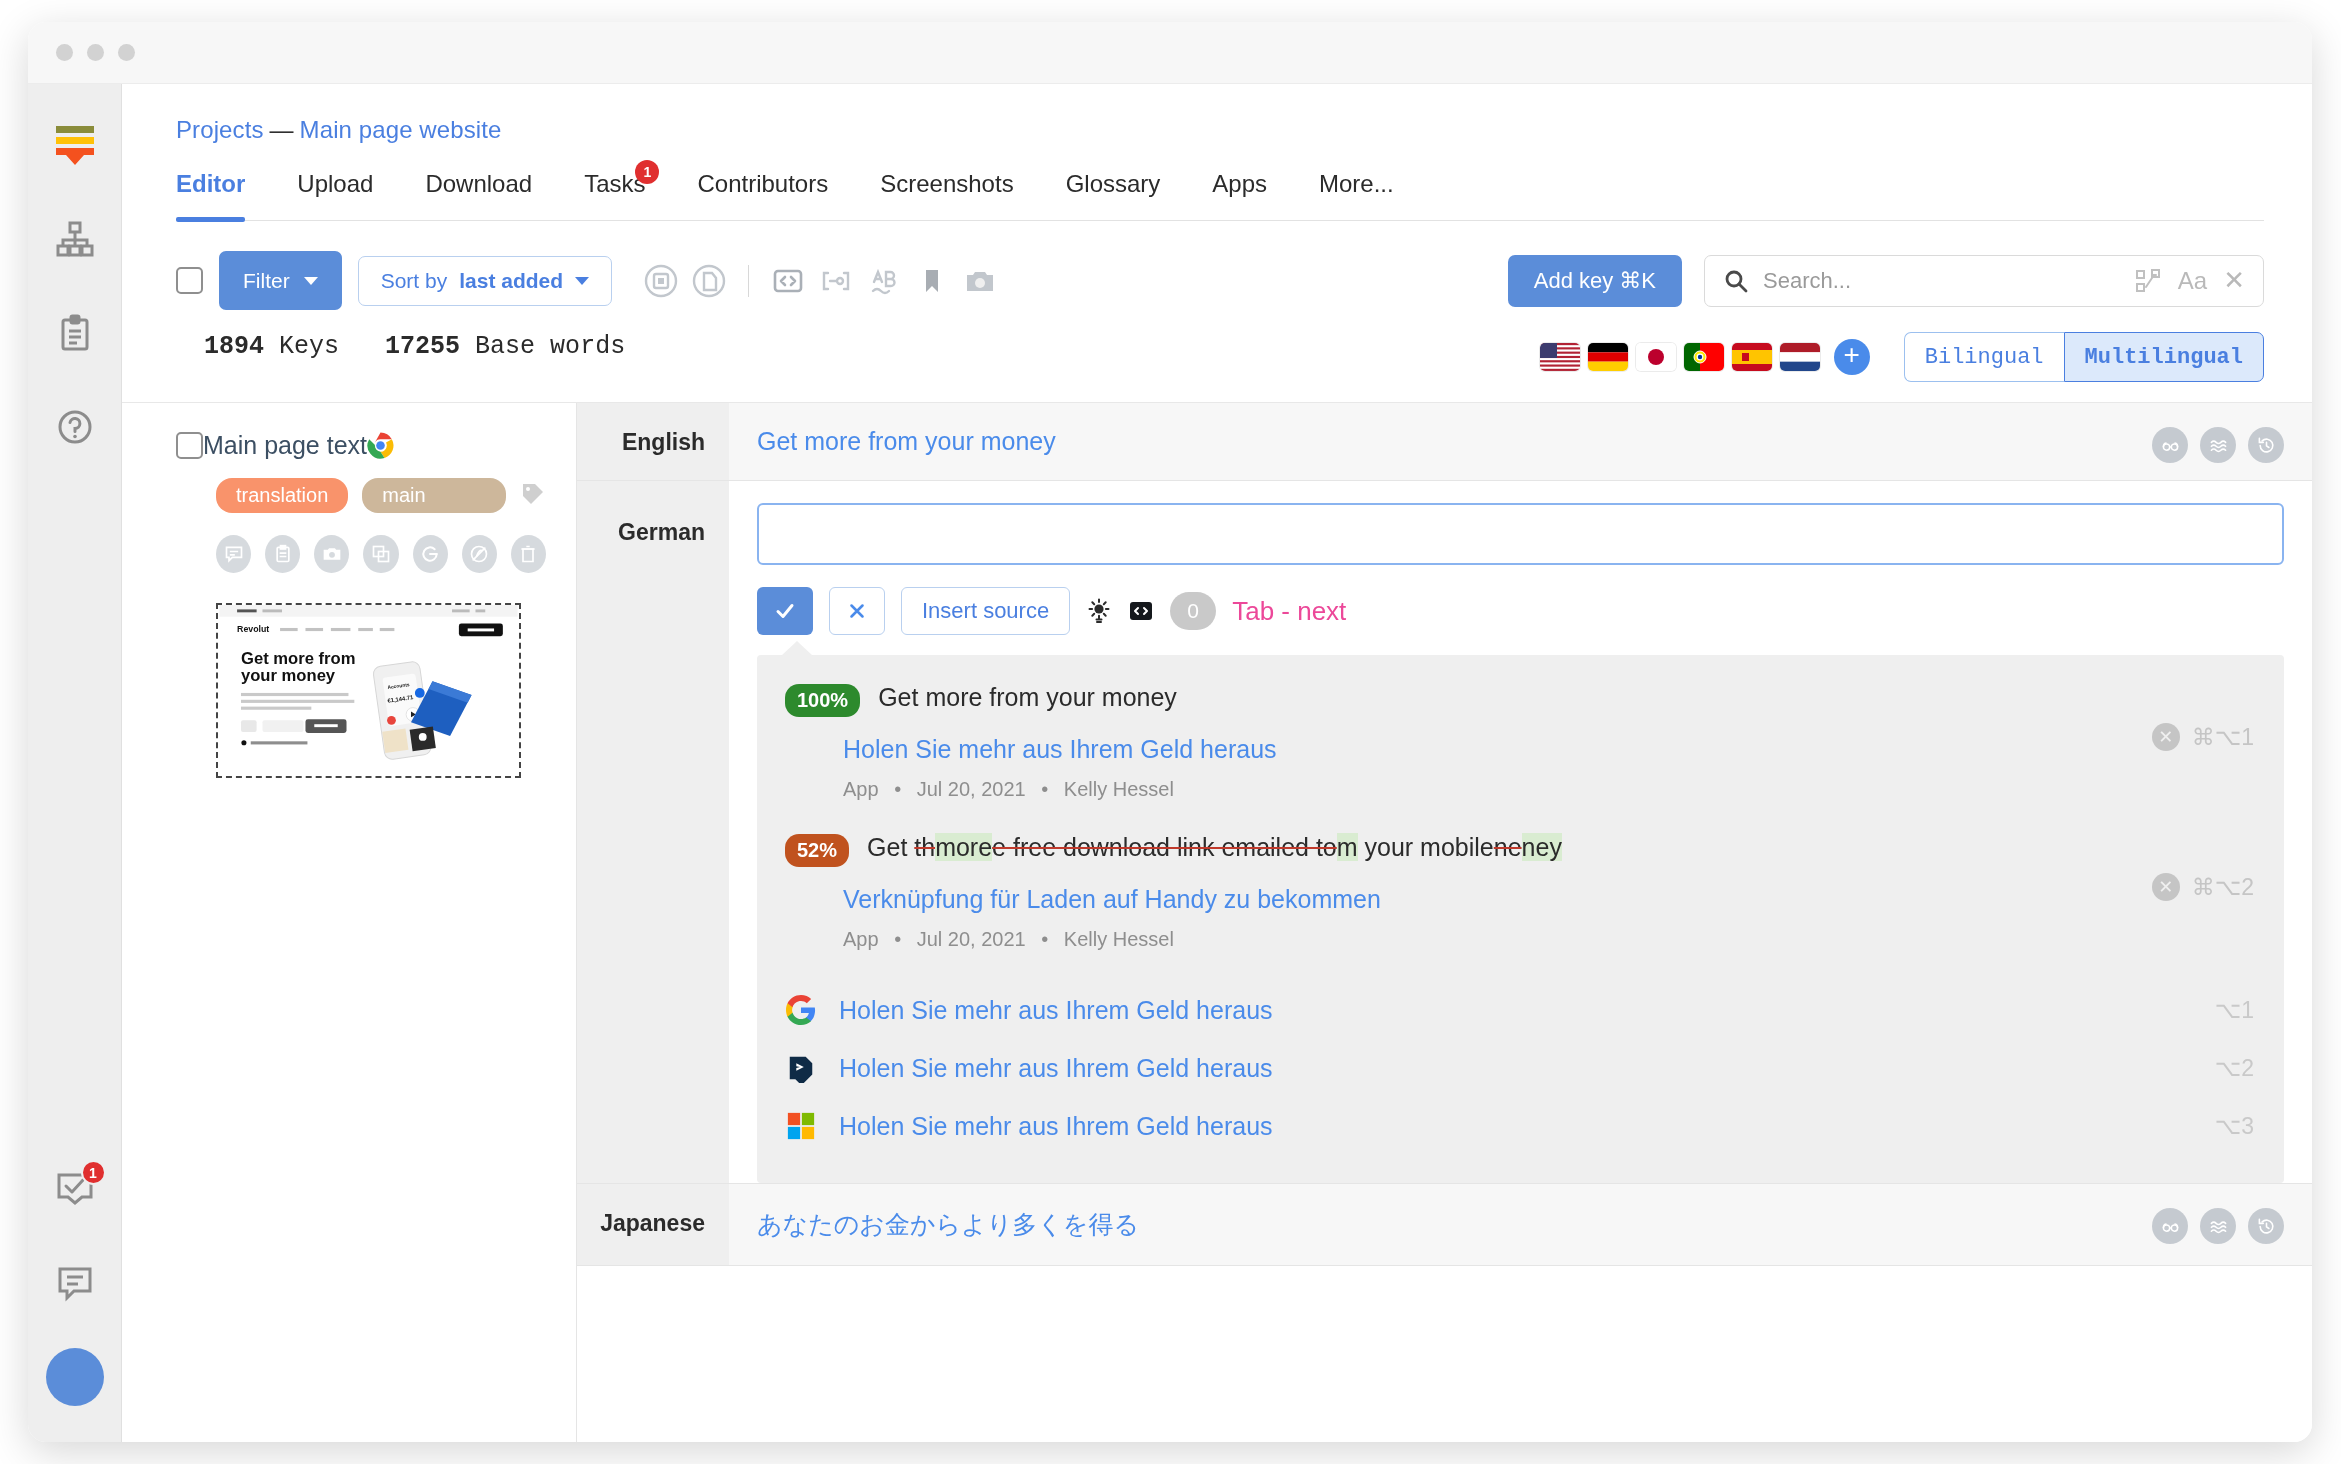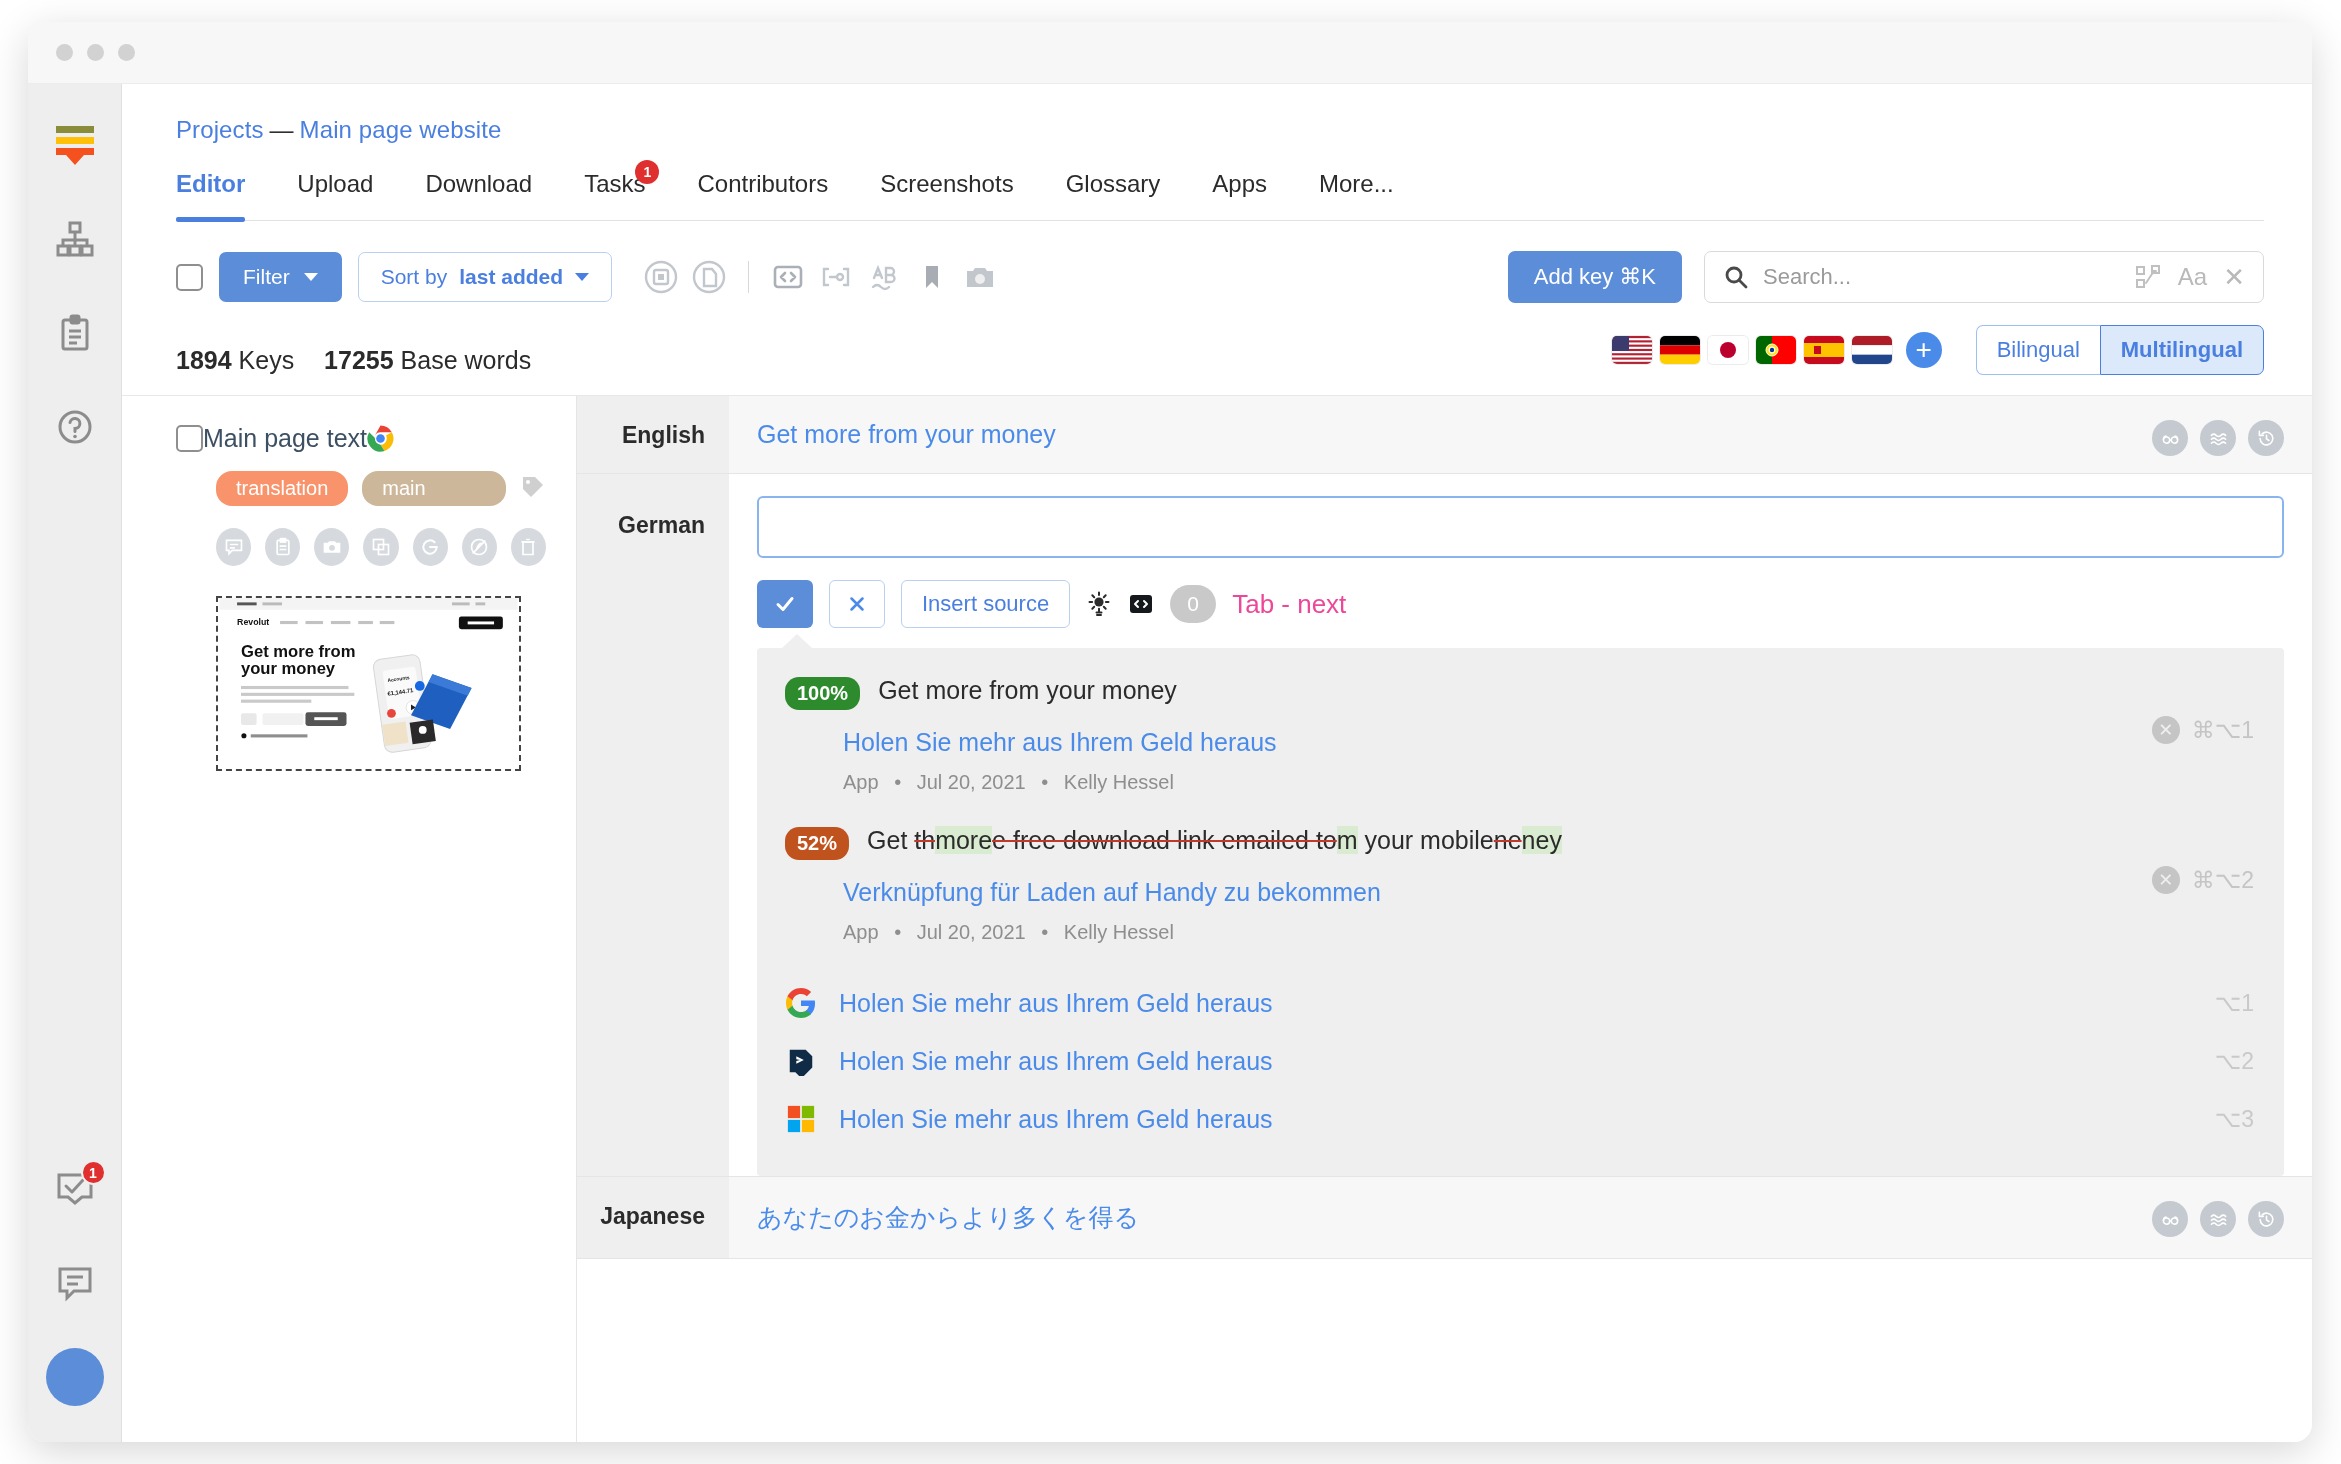--- a/index.html
+++ b/index.html
@@ -103,21 +103,21 @@
   .toolbar {
     display: flex; align-items: center;
     padding: 30px 48px 0 54px; gap: 16px;
   }
   .chk {
     width: 27px; height: 27px; border: 2px solid #8f8f8f;
     border-radius: 5px; background: #fff; flex: none;
   }
   .btn-filter {
     background: #5b8dd9; color: #fff; border: none;
-    border-radius: 7px; height: 50px; padding: 0 24px;
+    border-radius: 7px; height: 59px; padding: 0 24px;
     font-size: 21px; display: flex; align-items: center; gap: 14px;
     cursor: pointer; font-family: inherit;
   }
   .btn-sort {
     background: #fff; color: #4a7fe0; border: 1px solid #b9d0ef;
     border-radius: 7px; height: 50px; padding: 0 22px;
     font-size: 21px; display: flex; align-items: center; gap: 12px;
     cursor: pointer; font-family: inherit;
   }
   .btn-sort b { font-weight: bold; }
@@ -143,22 +143,23 @@
   }
   .search input {
     flex: 1; border: none; outline: none; font-size: 22px;
     color: #1d4ed8; font-family: inherit; background: transparent;
   }
   .search input::placeholder { color: #9a9a9a; }
   .search-trail { display: flex; align-items: center; gap: 16px; color: #b9b9b9; }
 
   
   .counts-row {
-    display: flex; align-items: flex-end;
-    padding: 22px 48px 0 54px;
+    display: flex; align-items: flex-start;
+    padding: 22px 48px 0 82px;
+    font-family: Liberation Mono, monospace;
   }
   .counts { font-size: 25px; color: #2b2b2b; }
   .counts b { font-weight: bold; }
   .counts .lbl { font-weight: normal; }
   .counts .gap { display: inline-block; width: 16px; }
 
   .langs { margin-left: auto; display: flex; align-items: center; gap: 20px; }
   .flags { display: flex; align-items: center; gap: 8px; }
   .flag {
     width: 40px; height: 28px; border-radius: 5px; overflow: hidden;

